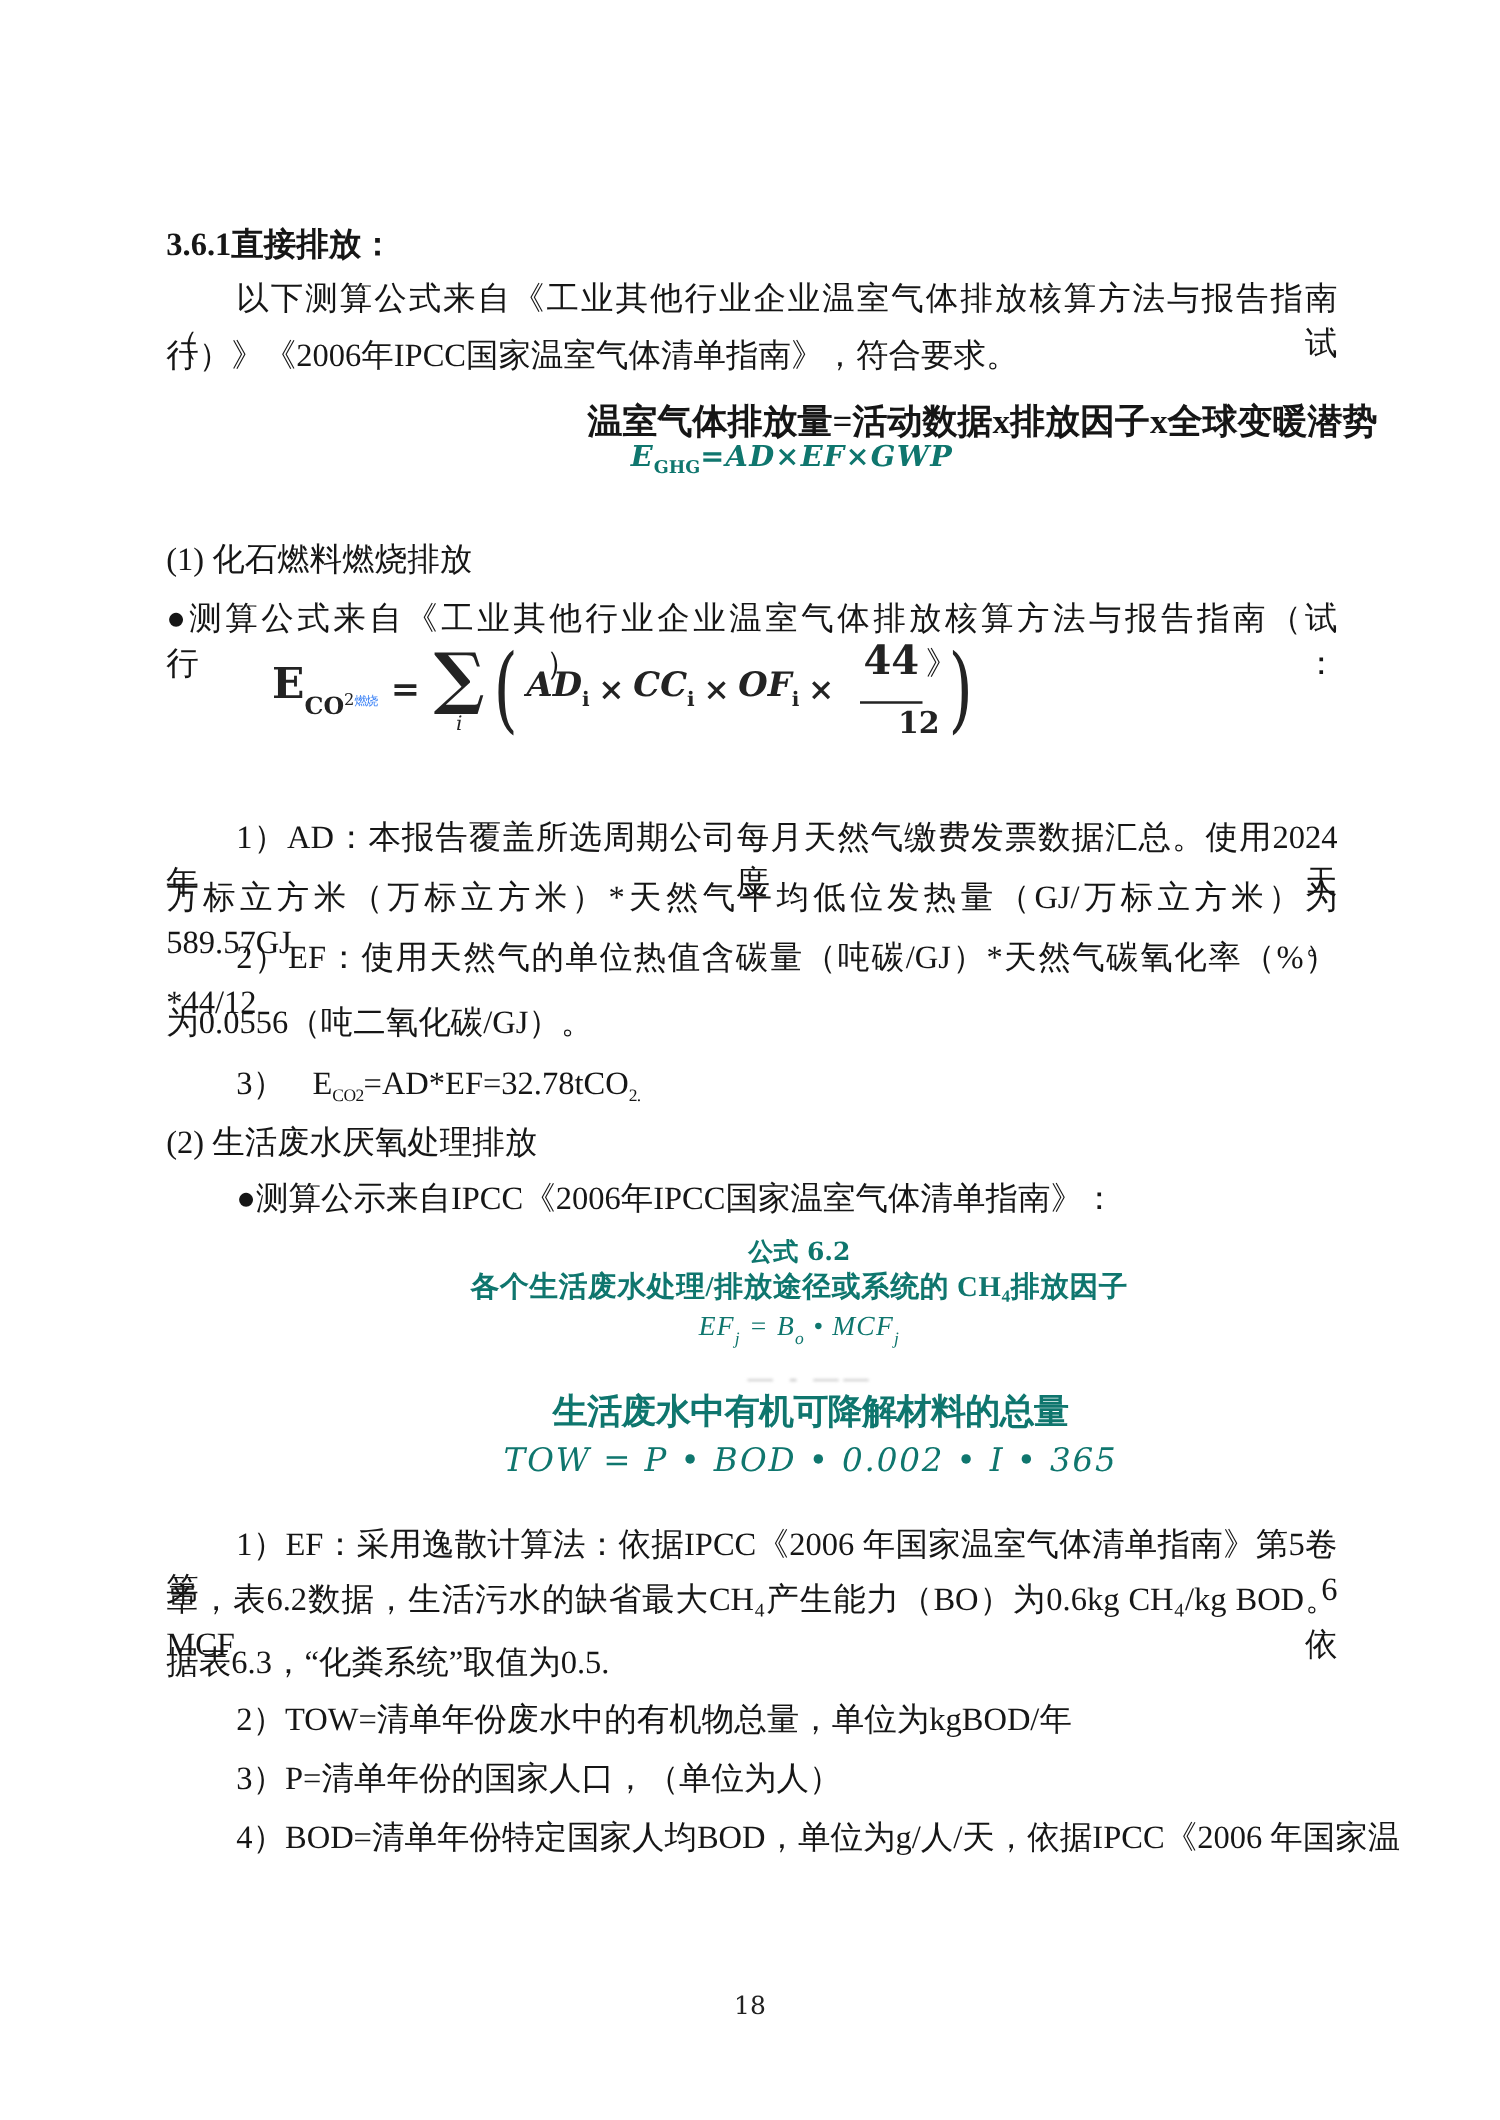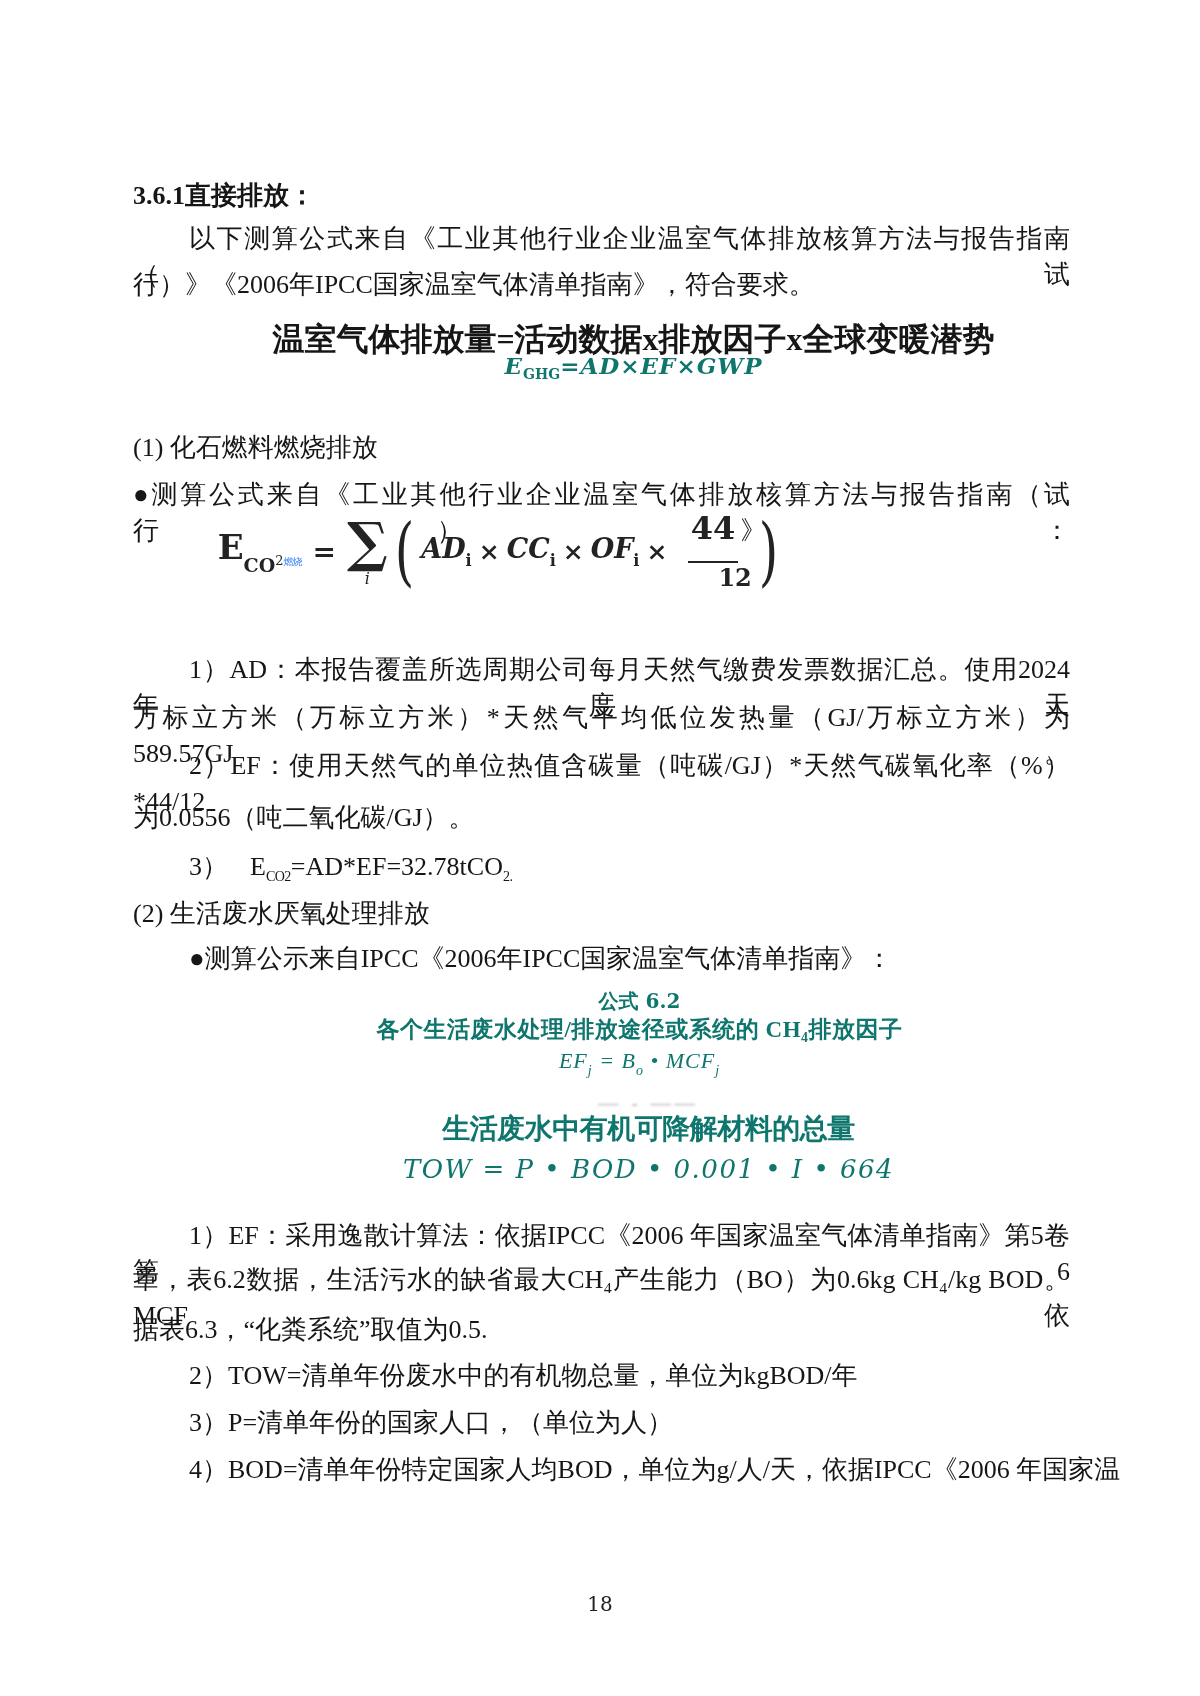--- a/index.html
+++ b/index.html
@@ -62,21 +62,21 @@
              font-size:20px; color:#222; font-family:"DejaVu Serif", serif; }
 </style>
 </head>
 <body>
 
 <div class="ln bold nowrap" style="top:178px">3.6.1直接排放：</div>
 
 <div class="ln ind fill" style="top:221px">以下测算公式来自《工业其他行业企业温室气体排放核算方法与报告指南（试</div>
 <div class="ln nowrap" style="top:267px">行）》《2006年IPCC国家温室气体清单指南》，符合要求。</div>
 
-<div class="cwrap bold" style="top:318px; font-size:32px;">温室气体排放量=活动数据x排放因子x全球变暖潜势</div>
+<div class="cwrap bold" style="top:318px; font-size:28px;text-align:right;">温室气体排放量=活动数据x排放因子x全球变暖潜势</div>
 
 <div class="cwrap scan" style="top:352px"><span class="fghg"><span>E</span><span class="fsub">GHG</span><span>=AD×EF×GWP</span></span></div>
 
 <div class="ln nowrap" style="top:430px">(1) 化石燃料燃烧排放</div>
 <div class="ln fill" style="top:477px">●测算公式来自《工业其他行业企业温室气体排放核算方法与报告指南（试行）》：</div>
 
 <div class="eco2">
   <span><span class="eco2-e">E</span><span class="eco2-sub">CO</span><span class="eco2-sub2">2</span><span class="eco2-subcjk">燃烧</span></span>
   <span class="eco2-eq">=</span>
   <span class="sigma">
@@ -107,21 +107,21 @@
 <div class="ln nowrap" style="top:896px">(2) 生活废水厌氧处理排放</div>
 <div class="ln ind nowrap" style="top:941px">●测算公示来自IPCC《2006年IPCC国家温室气体清单指南》：</div>
 
 <div class="cwrap2 scan f62-label" style="top:988px">公式 6.2</div>
 <div class="cwrap2 scan f62-title" style="top:1014px">各个生活废水处理/排放途径或系统的 CH₄排放因子</div>
 <div class="cwrap2 scan" style="top:1048px"><span class="f62-formula"><span>EF</span><span class="fsub">j</span><span> = </span><span>B</span><span class="fsub">o</span><span> • </span><span>MCF</span><span class="fsub">j</span></span></div>
 
 <div class="cwrap3 smudge" style="top:1092px">—  -  ——</div>
 
 <div class="cwrap3 scan tow-title" style="top:1110px">生活废水中有机可降解材料的总量</div>
-<div class="cwrap3 scan tow-formula" style="top:1154px">TOW = P • BOD • 0.001 • I • 664</div>
+<div class="cwrap3 scan tow-formula" style="top:1154px">TOW = P • BOD • 0.002 • I • 365</div>
 
 <div class="ln ind fill" style="top:1218px">1）EF：采用逸散计算法：依据IPCC《2006 年国家温室气体清单指南》第5卷第6</div>
 <div class="ln fill" style="top:1262px">章，表6.2数据，生活污水的缺省最大CH₄产生能力（BO）为0.6kg CH₄/kg BOD。MCF依</div>
 <div class="ln nowrap" style="top:1312px">据表6.3，“化粪系统”取值为0.5.</div>
 <div class="ln ind nowrap" style="top:1358px">2）TOW=清单年份废水中的有机物总量，单位为kgBOD/年</div>
 <div class="ln ind nowrap" style="top:1405px">3）P=清单年份的国家人口，（单位为人）</div>
 <div class="ln ind nowrap" style="top:1452px">4）BOD=清单年份特定国家人均BOD，单位为g/人/天，依据IPCC《2006 年国家温</div>
 
 <div class="pagenum">18</div>
 

